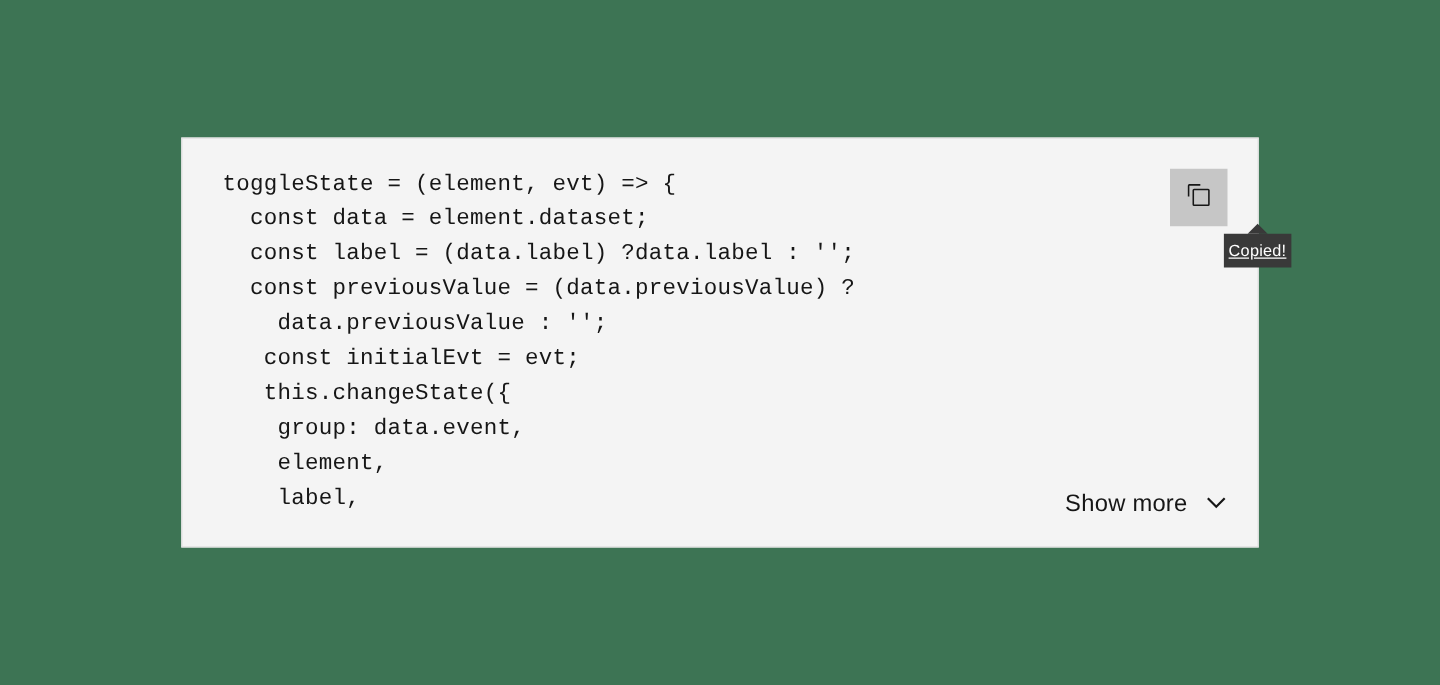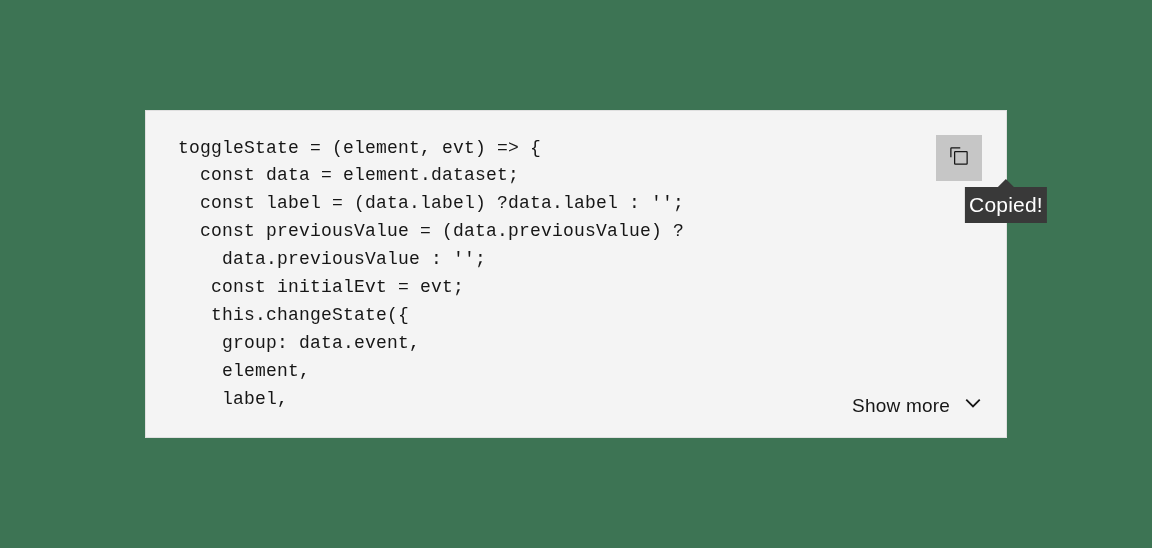--- a/index.html
+++ b/index.html
@@ -56,23 +56,24 @@
     }
 
     .tooltip {
       position: absolute;
       top: 76px;
       right: 0px;
       transform: translateX(50%);
       background-color: #393939;
       color: #ffffff;
       padding: 6px 4px;
-      font-size: 21px;
+      font-size: 13px;
       white-space: nowrap;
       letter-spacing: 0.2px;
+      text-decoration: underline;
     }
 
     .tooltip::before {
       content: '';
       position: absolute;
       top: -8px;
       left: 50%;
       transform: translateX(-50%);
       border-left: 8px solid transparent;
       border-right: 8px solid transparent;
@@ -80,21 +81,21 @@
     }
 
     .show-more-button {
       position: absolute;
       bottom: 20px;
       right: 24px;
       background: none;
       border: none;
       cursor: pointer;
       display: flex;
-      align-items: center;
+      align-items: flex-start;
       gap: 14px;
       font-size: 19px;
       color: #161616;
       font-family: inherit;
       letter-spacing: 0.2px;
     }
 
     .show-more-button svg {
       width: 18px;
       height: 18px;

